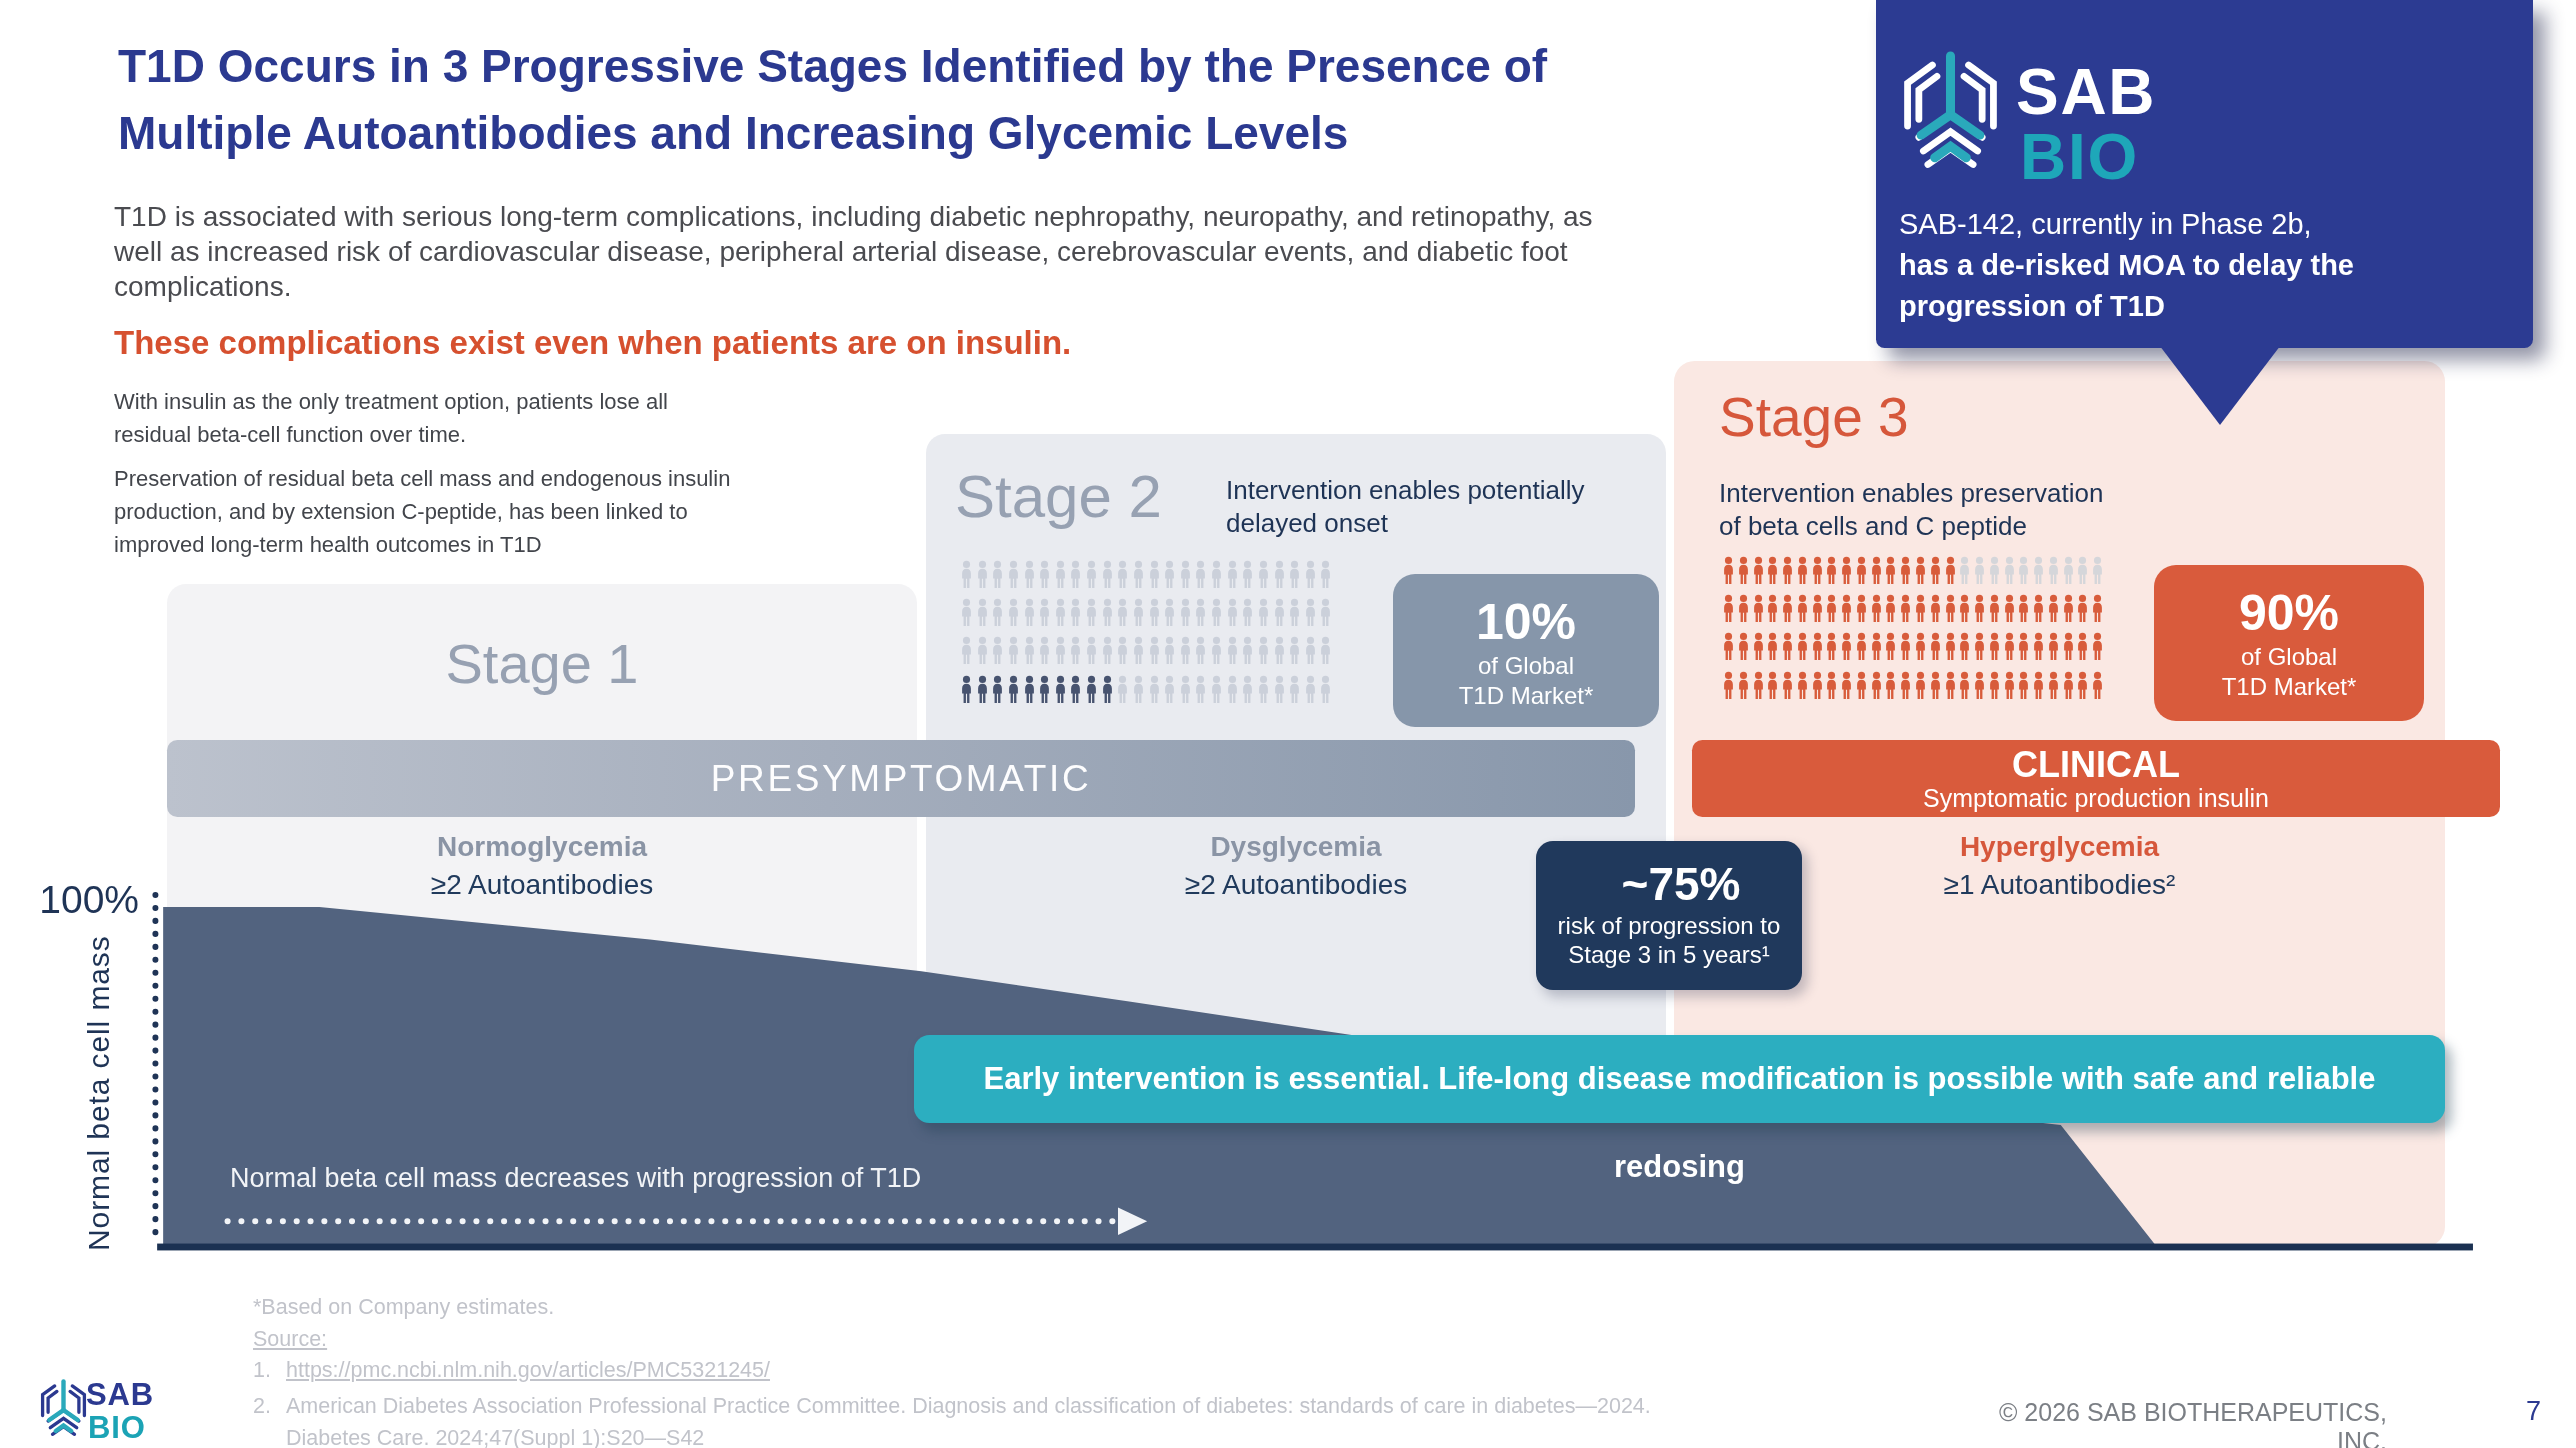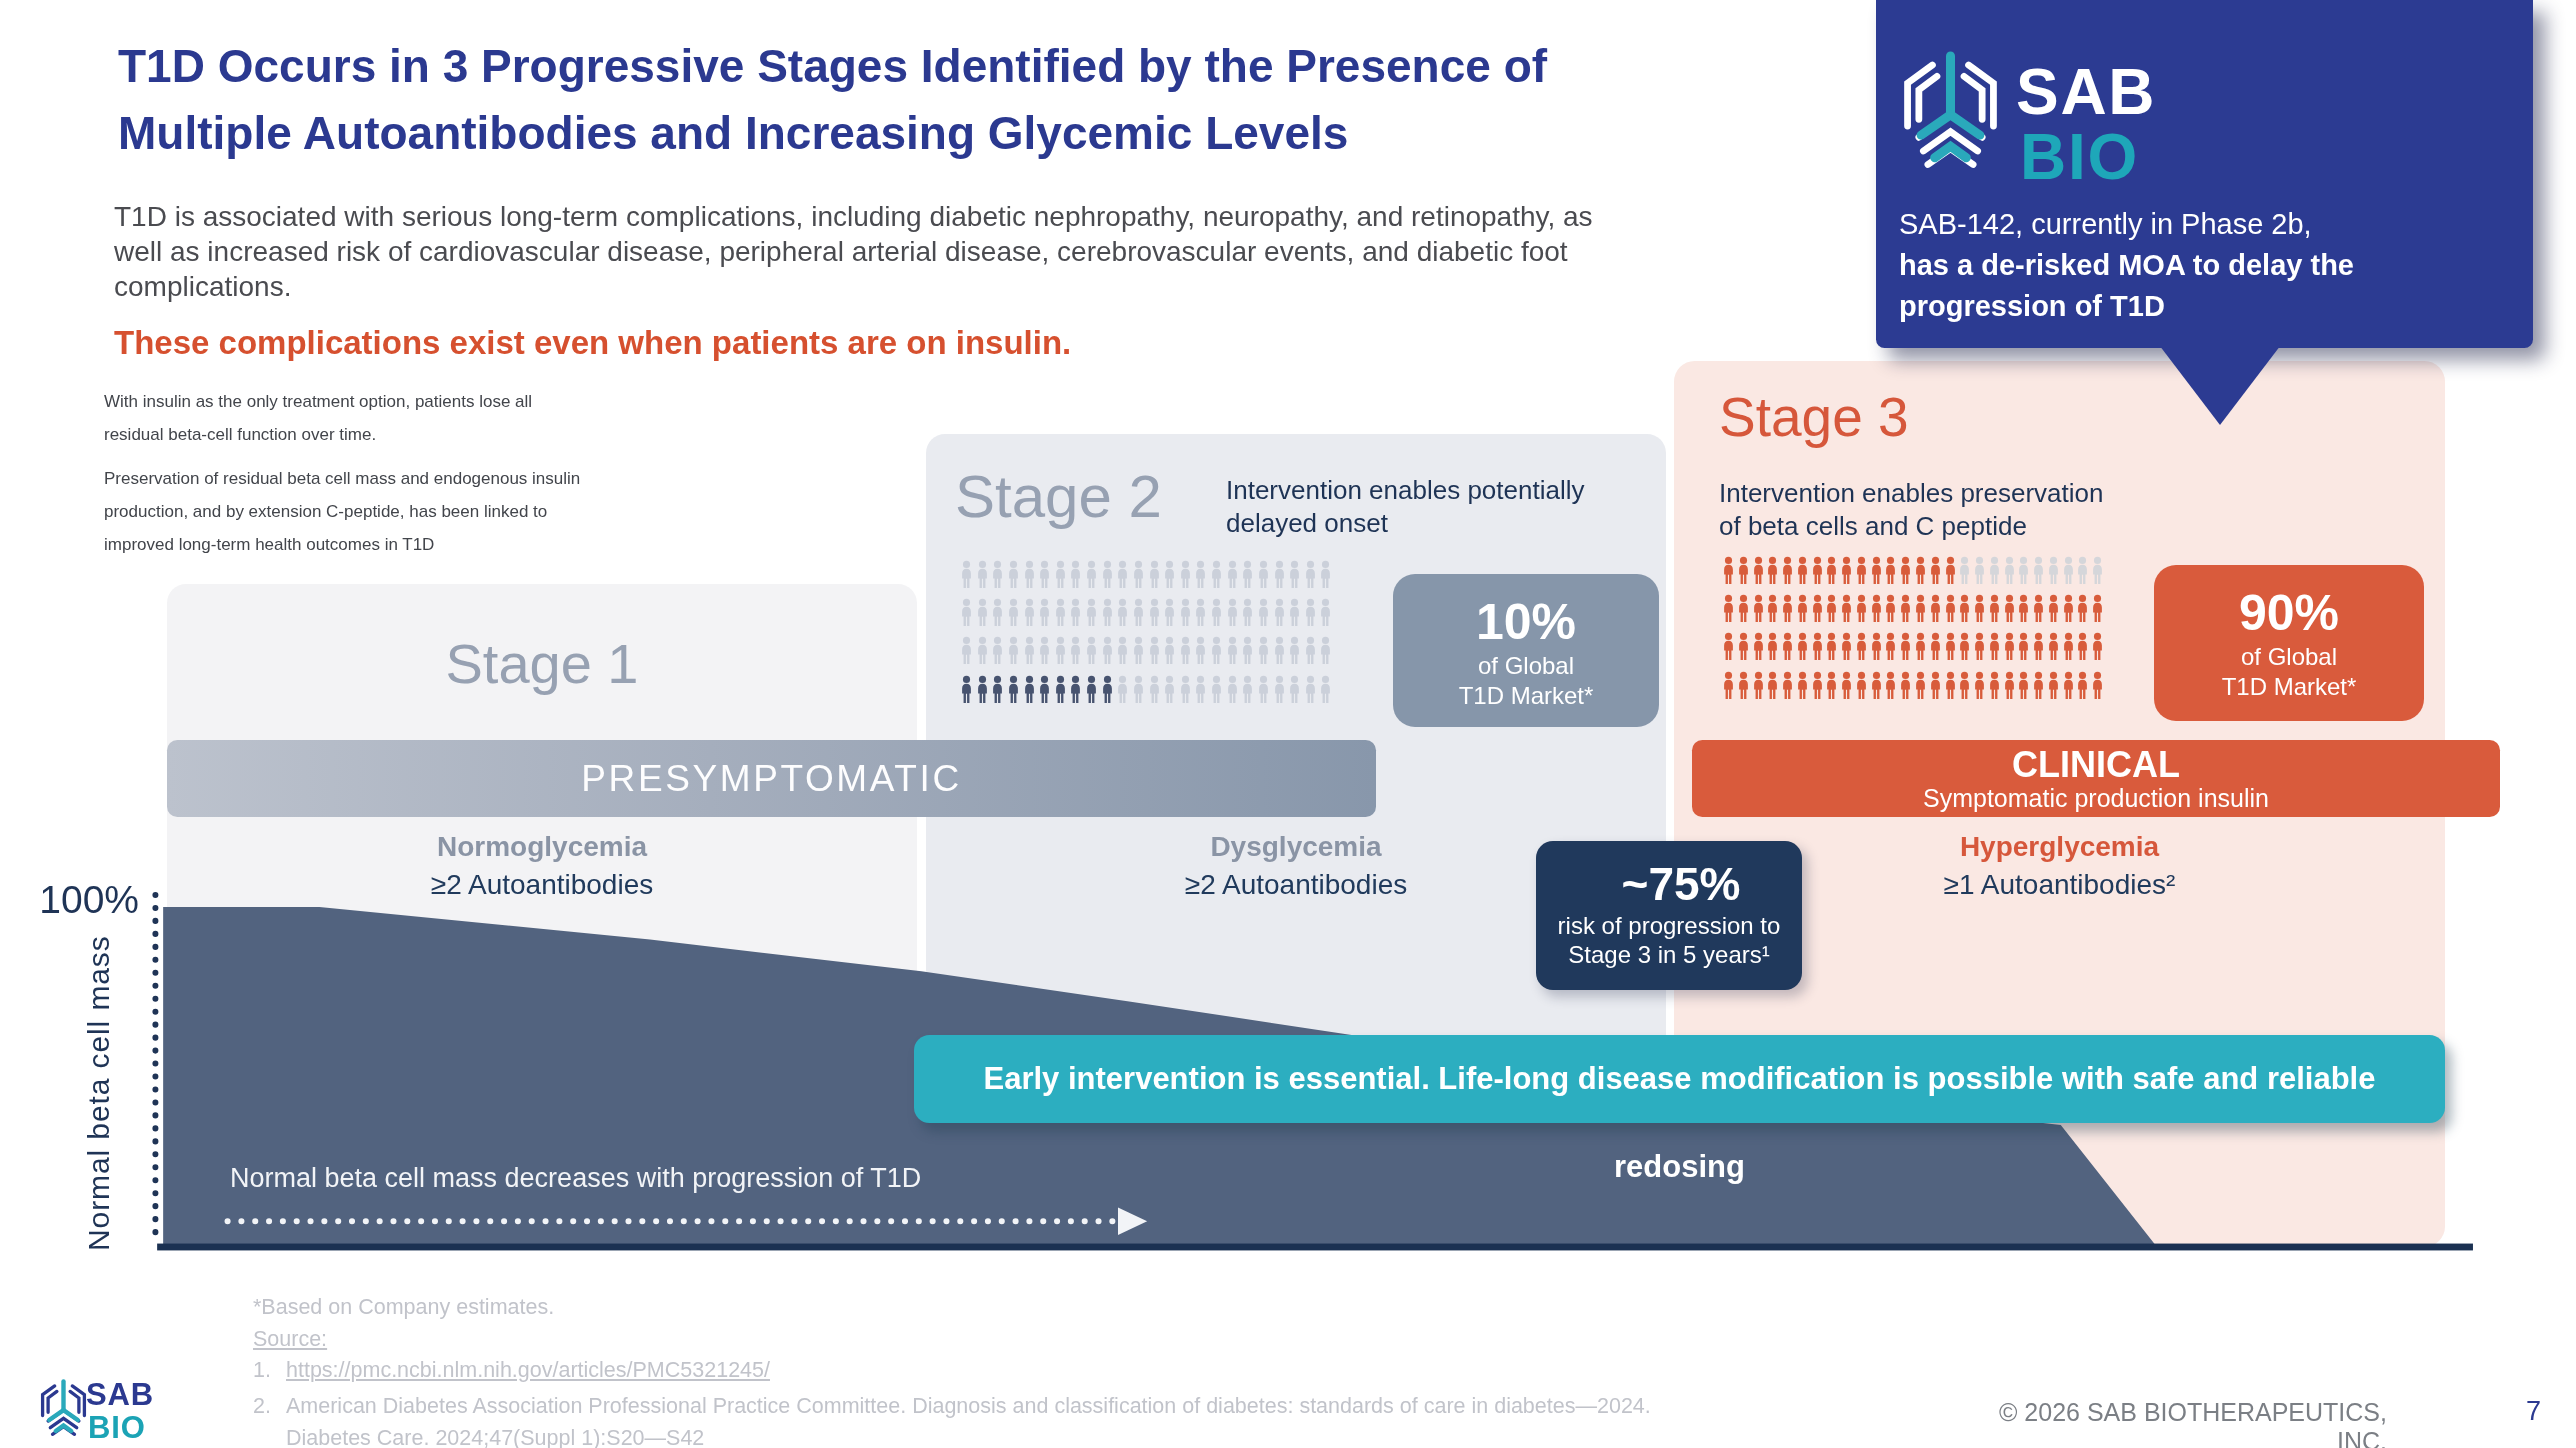--- a/index.html
+++ b/index.html
@@ -4,21 +4,21 @@
 <style>
   html,body{margin:0;padding:0;background:#ffffff;}
   .slide{position:relative;width:2576px;height:1449px;background:#ffffff;overflow:hidden;
          font-family:"Liberation Sans", sans-serif;}
   .abs{position:absolute;}
 
   
   .title{left:118px;top:33px;width:1752px;font-size:46px;font-weight:bold;color:#2B3990;line-height:67px;}
   .intro{left:114px;top:199px;width:1786px;font-size:28px;color:#4A4B50;line-height:35px;}
   .highlight{left:114px;top:324px;width:1374px;font-size:33px;font-weight:bold;color:#D6502F;}
-  .smallpara{left:104px;width:841px;font-size:17px;color:#42454B;line-height:33px;}
+  .smallpara{left:114px;width:841px;font-size:22px;color:#42454B;line-height:33px;}
 
   
   .callout{left:1876px;top:0;width:657px;height:348px;background:#2C3B92;border-radius:0 0 8.6px 8.6px;
            box-shadow:12px 12px 19px rgba(15,20,60,.45);z-index:9;}
   .callout-pointer{left:2147px;top:346px;z-index:9;}
   .logo-sab-big{left:2016px;top:55px;font-size:64px;font-weight:bold;color:#ffffff;letter-spacing:1.7px;z-index:10;}
   .logo-bio-big{left:2020px;top:120px;font-size:64px;font-weight:bold;color:#1EA7B9;letter-spacing:1.7px;z-index:10;}
   .callout-text{left:1899px;top:204px;width:618px;font-size:29px;color:#ffffff;line-height:41px;z-index:10;}
   .callout-text .bold{font-weight:bold;}
 
@@ -40,21 +40,21 @@
   .grid2{left:960px;top:560px;width:378px;height:155px;}
   .grid3{left:1722px;top:556px;width:386px;height:155px;}
 
   .market-box{z-index:3;border-radius:22px;color:#fff;text-align:center;}
   .box10{left:1393px;top:574px;width:266px;height:153px;background:#8696AA;}
   .box90{left:2154px;top:565px;width:270px;height:156px;background:#D95B3C;}
   .market-pct{font-size:50px;font-weight:bold;margin-top:19px;}
   .market-sub{font-size:24px;line-height:30px;}
 
   
-  .presym{left:167px;top:740px;width:1209px;height:77px;border-radius:10.3px;z-index:3;
+  .presym{left:167px;top:740px;width:1468px;height:77px;border-radius:10.3px;z-index:3;
           background:linear-gradient(90deg,#BCC2CD 0%,#A5AEBD 45%,#8897AB 100%);
           color:#FDFDFE;font-size:37px;letter-spacing:2.6px;text-align:center;line-height:77px;}
   .clinical{left:1692px;top:740px;width:808px;height:77px;border-radius:10.3px;z-index:3;background:#D95B3C;
             color:#fff;text-align:center;display:flex;flex-direction:column;justify-content:center;}
   .clinical-title{font-size:36px;font-weight:bold;line-height:39px;}
   .clinical-sub{font-size:25px;line-height:29px;}
 
   .glycemia{font-size:28px;font-weight:bold;color:#8A94A5;text-align:center;z-index:3;}
   .antibodies{font-size:28px;color:#203A5C;text-align:center;z-index:3;}
   .lab1{left:167px;width:750px;}

